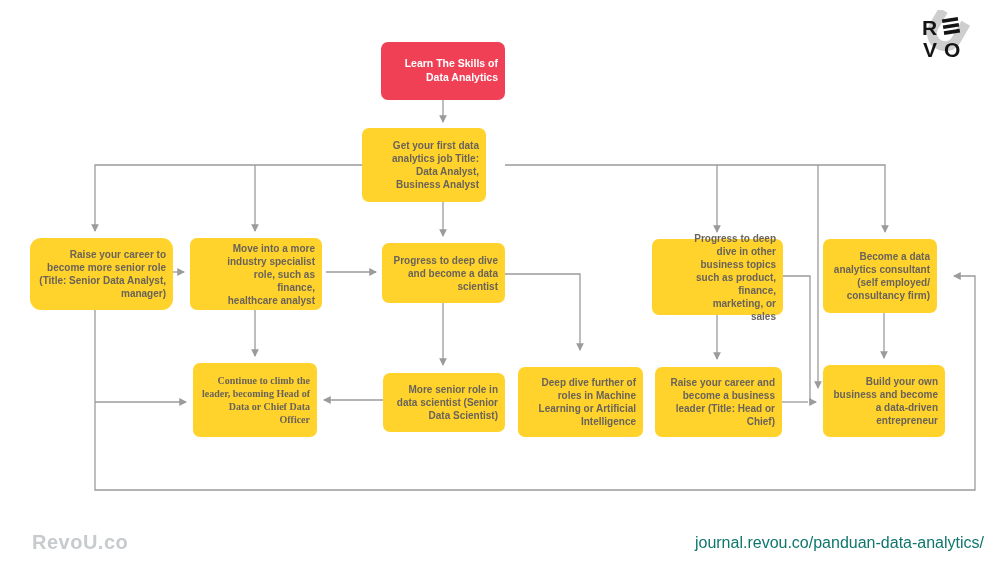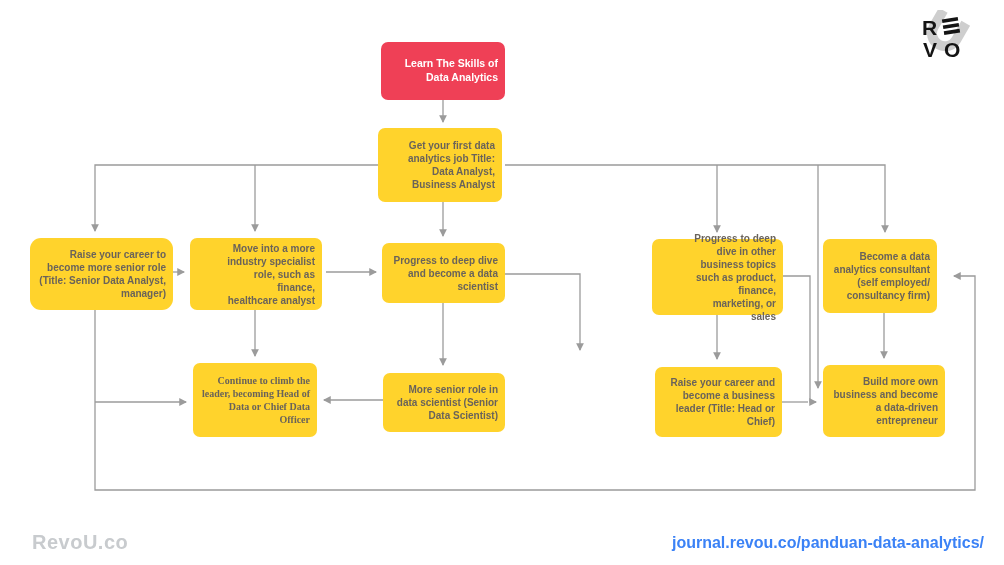--- a/index.html
+++ b/index.html
@@ -6,21 +6,21 @@
   .stage{position:relative;width:1004px;height:565px;background:var(--bg,#ffffff);
          font-family:"Liberation Sans",sans-serif;overflow:hidden;}
   .edges{position:absolute;left:0;top:0;width:1004px;height:565px;pointer-events:none;}
   .edge{fill:none;stroke:var(--connector,#9B9B9B);stroke-width:1.3px;}
   .node{position:absolute;box-sizing:border-box;display:flex;align-items:center;justify-content:center;
         text-align:right;background:var(--node-yellow,#FFD32C);color:var(--node-text,#6A635A);
         border-radius:7px;font-weight:bold;font-size:10px;line-height:1.3;padding:4px 7px;}
   .node.red{background:var(--accent-red,#EF4056);color:#ffffff;font-size:10.5px;}
   .footer-brand{position:absolute;left:32px;top:531px;font-size:20px;letter-spacing:.5px;
         color:#C8CBCE;font-weight:bold;}
-  .footer-url{position:absolute;right:20px;top:534px;font-size:16px;color:#3b82f6;font-weight:bold;}
+  .footer-url{position:absolute;right:20px;top:534px;font-size:16px;color:#0f766e;}
   .logo{position:absolute;left:916px;top:10px;width:56px;height:54px;}
   .logo-letter{font-family:"Liberation Sans",sans-serif;font-weight:bold;font-size:21px;fill:#141414;}
   .logo-bar{fill:#141414;}
 </style>
 </head>
 <body>
 
 <div class="stage">
 
   <svg class="edges">
@@ -45,40 +45,41 @@
     <path class="edge" d="M443,303 V365" marker-end="url(#arr)"></path>
     <path class="edge" d="M383,400 H324" marker-end="url(#arr)"></path>
     <path class="edge" d="M717,315 V359" marker-end="url(#arr)"></path>
     <path class="edge" d="M884,313 V358" marker-end="url(#arr)"></path>
     <path class="edge" d="M783,276 H810 V402 H816" marker-end="url(#arr)"></path>
     <path class="edge" d="M782,402 H808"></path>
   </svg>
 
   <div class="node red" style="left:381px;top:42px;width:124px;height:58px;">Learn The Skills of Data Analytics</div>
 
-  <div class="node" style="left:378px;top:128px;width:124px;height:74px;">Get your first data analytics job Title: Data Analyst, Business Analyst</div>
+  <div class="node" style="left:362px;top:128px;width:124px;height:74px;">Get your first data analytics job Title: Data Analyst, Business Analyst</div>
 
   <div class="node" style="left:30px;top:238px;width:143px;height:72px;border-radius:11px;">Raise your career to become more senior role (Title: Senior Data Analyst, manager)</div>
 
   <div class="node" style="left:190px;top:238px;width:132px;height:72px;padding-left:36px;">Move into a more industry specialist role, such as finance, healthcare analyst</div>
 
   <div class="node" style="left:382px;top:243px;width:123px;height:60px;">Progress to deep dive and become a data scientist</div>
 
   <div class="node" style="left:652px;top:239px;width:131px;height:76px;padding-left:40px;">Progress to deep dive in other business topics such as product, finance, marketing, or sales</div>
 
   <div class="node" style="left:823px;top:239px;width:114px;height:74px;">Become a data analytics consultant (self employed/ consultancy firm)</div>
 
   <div class="node" style="left:193px;top:363px;width:124px;height:74px;font-family:Liberation Serif, serif;">Continue to climb the leader, becoming Head of Data or Chief Data Officer</div>
 
   <div class="node" style="left:383px;top:373px;width:122px;height:59px;">More senior role in data scientist (Senior Data Scientist)</div>
 
+  <div class="node" style="left:518px;top:367px;width:125px;height:70px;">Deep dive further of roles in Machine Learning or Artificial Intelligence</div>
 
   <div class="node" style="left:655px;top:367px;width:127px;height:70px;">Raise your career and become a business leader (Title: Head or Chief)</div>
 
-  <div class="node" style="left:823px;top:365px;width:122px;height:72px;">Build more own business and become a data-driven entrepreneur</div>
+  <div class="node" style="left:823px;top:365px;width:122px;height:72px;">Build your own business and become a data-driven entrepreneur</div>
 
   <svg class="logo" viewBox="0 0 56 54">
     <g transform="rotate(30 28 25)" opacity="0.5">
       <path d="M15,4 V23 a13,13 0 0 0 26,0 V4" fill="none" stroke="#9e9e9e" stroke-width="10"></path>
     </g>
     <text class="logo-letter" x="6" y="25">R</text>
     <g transform="rotate(-9 36 16)">
       <rect class="logo-bar" x="27" y="8" width="16" height="3.6"></rect>
       <rect class="logo-bar" x="27" y="14" width="16" height="3.6"></rect>
       <rect class="logo-bar" x="27" y="20" width="16" height="3.6"></rect>

